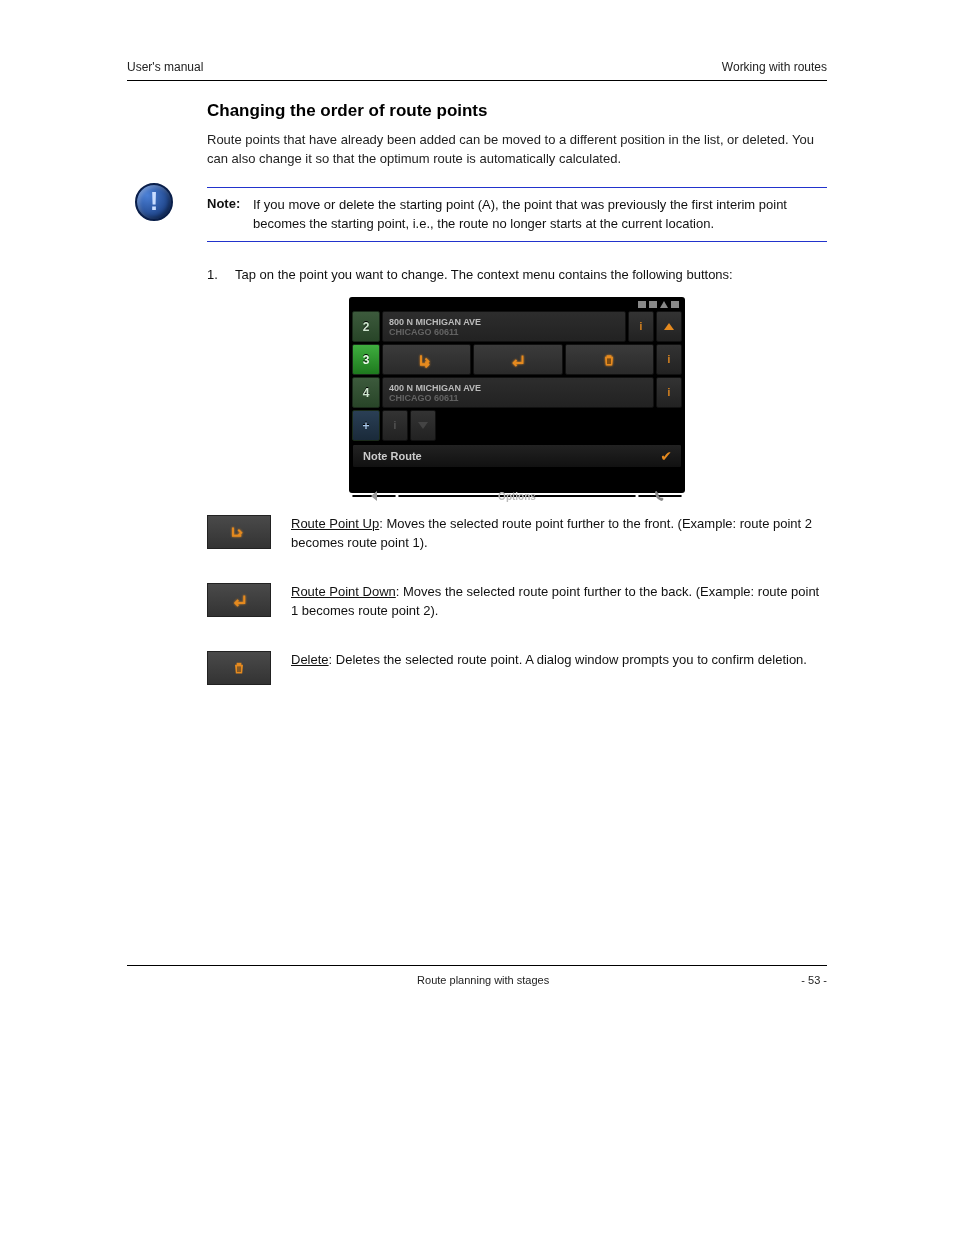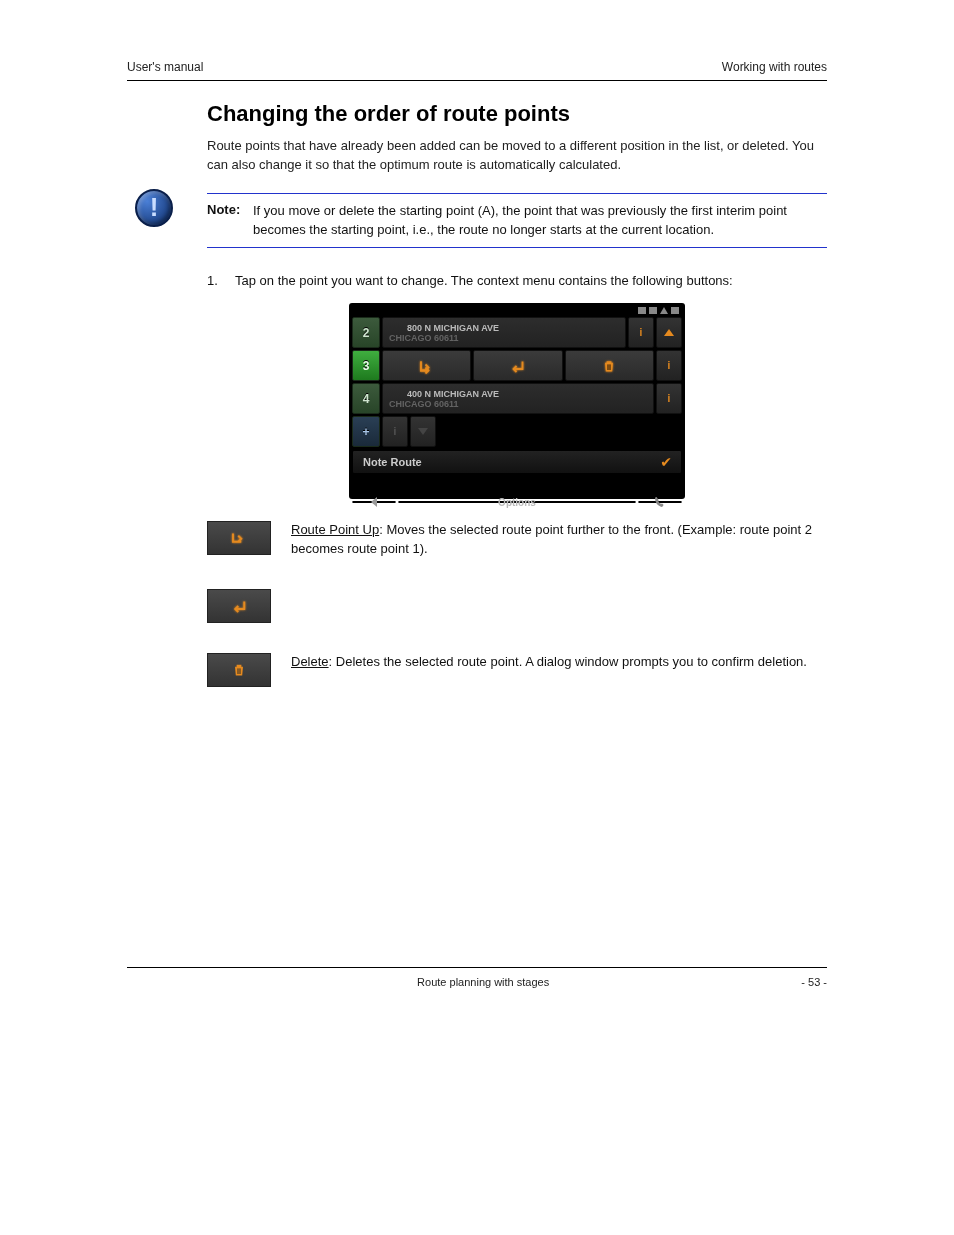--- a/index.html
+++ b/index.html
@@ -30,21 +30,21 @@
     justify-content: space-between;
     font-size: 12px;
     color: #222;
     margin-bottom: 6px;
   }
 
   .body-col {
     margin-left: 80px;
   }
   .heading1 {
-    font-size: 22px;
+    font-size: 17px;
     font-weight: bold;
     color: #000;
     margin: 11px 0 10px;
   }
   .para {
     font-size: 13px;
     line-height: 1.45;
     color: #222;
     margin-bottom: 12px;
   }
@@ -168,21 +168,21 @@
   .dev-addr {
     flex: 1;
     background: linear-gradient(#2d2d2d,#222);
     border: 1px solid #111;
     border-radius: 2px;
     padding: 2px 6px;
     display: flex;
     flex-direction: column;
     justify-content: center;
   }
-  .dev-addr-line1 { font-size: 9px; font-weight: bold; color: #bbb; margin-left: 18px; }
+  .dev-addr-line1 { font-size: 9px; font-weight: bold; color: #bbb; }
   .dev-addr-line2 { font-size: 9px; font-weight: bold; color: #636363; }
   .dev-addr.single { flex-direction: row; align-items: center; color: #bbb; font-size: 10px; font-weight: bold; }
   .dev-info {
     width: 26px;
     background: linear-gradient(#333,#222);
     border: 1px solid #111;
     border-radius: 2px;
     display: flex;
     align-items: center;
     justify-content: center;
@@ -447,20 +447,23 @@
         </div>
       </div>
 
       <div class="legend-row">
         <div class="legend-icon">
           <svg class="i glow" viewBox="0 0 24 20" width="22" height="18">
               <path d="M19 4 L19 14 L7 14" fill="none" stroke="#e58a1f" stroke-width="2.6"></path>
               <polyline points="11,10 7,14 11,18" fill="none" stroke="#e58a1f" stroke-width="2.6"></polyline>
             </svg>
         </div>
+        <div class="legend-desc">
+          <u>Route Point Down</u><span>: Moves the selected route point further to the back. (Example: route point 1 becomes route point 2).</span>
+        </div>
       </div>
 
       <div class="legend-row">
         <div class="legend-icon">
           <svg viewBox="0 0 20 20" width="16" height="18">
               <path d="M5 6 L15 6 L14 17 L6 17 Z M7 3.5 L13 3.5 L13 6 L7 6 Z" fill="#e58a1f"></path>
               <line x1="8.5" y1="8" x2="8.5" y2="15" stroke="#2a2a2a" stroke-width="0.9"></line>
               <line x1="10" y1="8" x2="10" y2="15" stroke="#2a2a2a" stroke-width="0.9"></line>
               <line x1="11.5" y1="8" x2="11.5" y2="15" stroke="#2a2a2a" stroke-width="0.9"></line>
             </svg>

